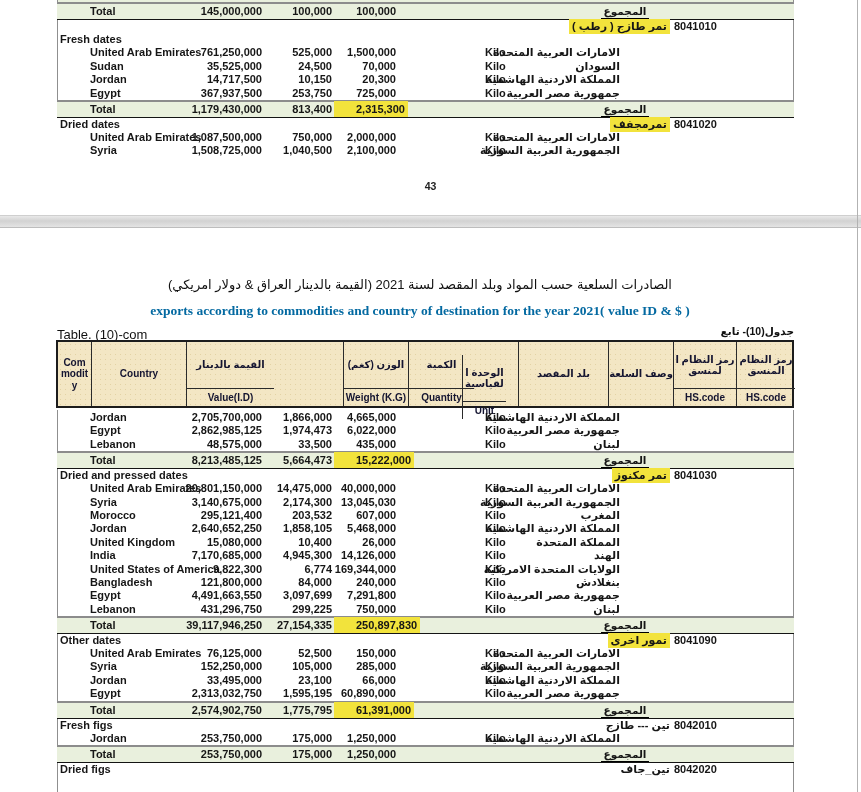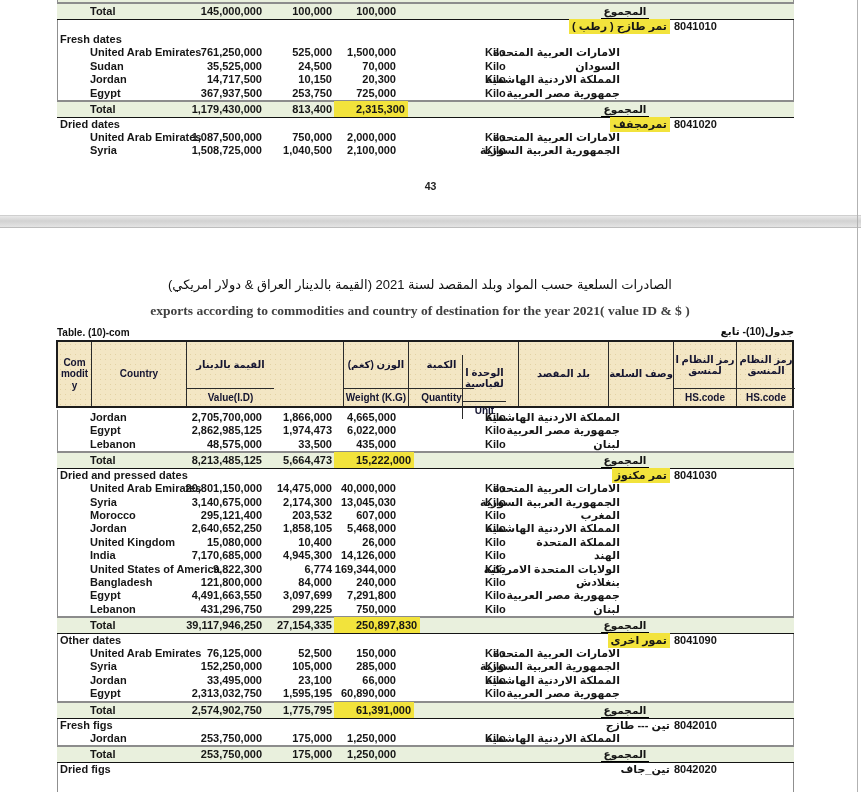--- a/index.html
+++ b/index.html
@@ -51,22 +51,22 @@
   .hl{background:#f2e33c;}
   .hl-wt{padding:2px 3px 2px 22px;margin-right:-3px;}
   .c-desc .hl{padding:1px 3px 2px 3px;}
 
   
   .pageno{position:absolute;top:180px;left:0;width:861px;text-align:center;
     font-size:10.5px;color:#222;font-weight:600;}
   .title-ar{position:absolute;top:49px;left:0;width:840px;text-align:center;direction:rtl;
     font-size:13px;font-weight:400;color:#111;}
   .title-en{position:absolute;top:75px;left:0;width:840px;text-align:center;
-    font-family:"Liberation Serif",serif;font-size:13.5px;font-weight:700;color:#404040;}
-  .tlabel-en{position:absolute;top:99px;left:57px;font-size:10px;font-weight:700;color:#111;}
+    font-family:"Liberation Serif",serif;font-size:13.5px;font-weight:700;color:#0369a1;}
+  .tlabel-en{position:absolute;top:99px;left:57px;font-size:13px;font-weight:400;color:#111;}
   .tlabel-ar{position:absolute;top:97px;left:594px;width:200px;text-align:right;direction:rtl;
     font-size:10.5px;font-weight:700;color:#111;}
 
   
   .thead{
     position:absolute;left:56px;top:112px;width:738px;height:68px;
     border:2px solid #1c1c1c;box-sizing:border-box;
     background:#f3e6c4;
     background-image:radial-gradient(#e3d2a4 0.6px,transparent 0.7px);
     background-size:5px 5px;

